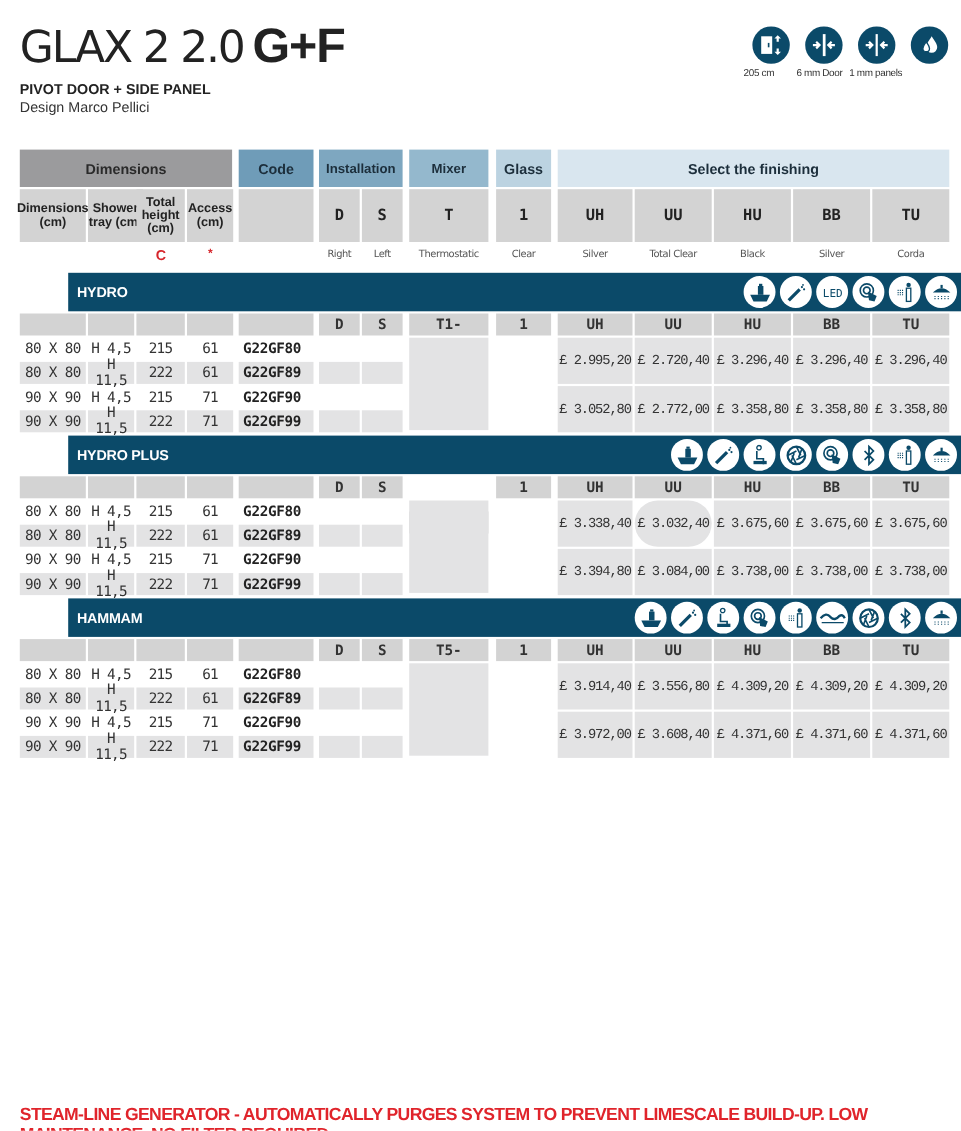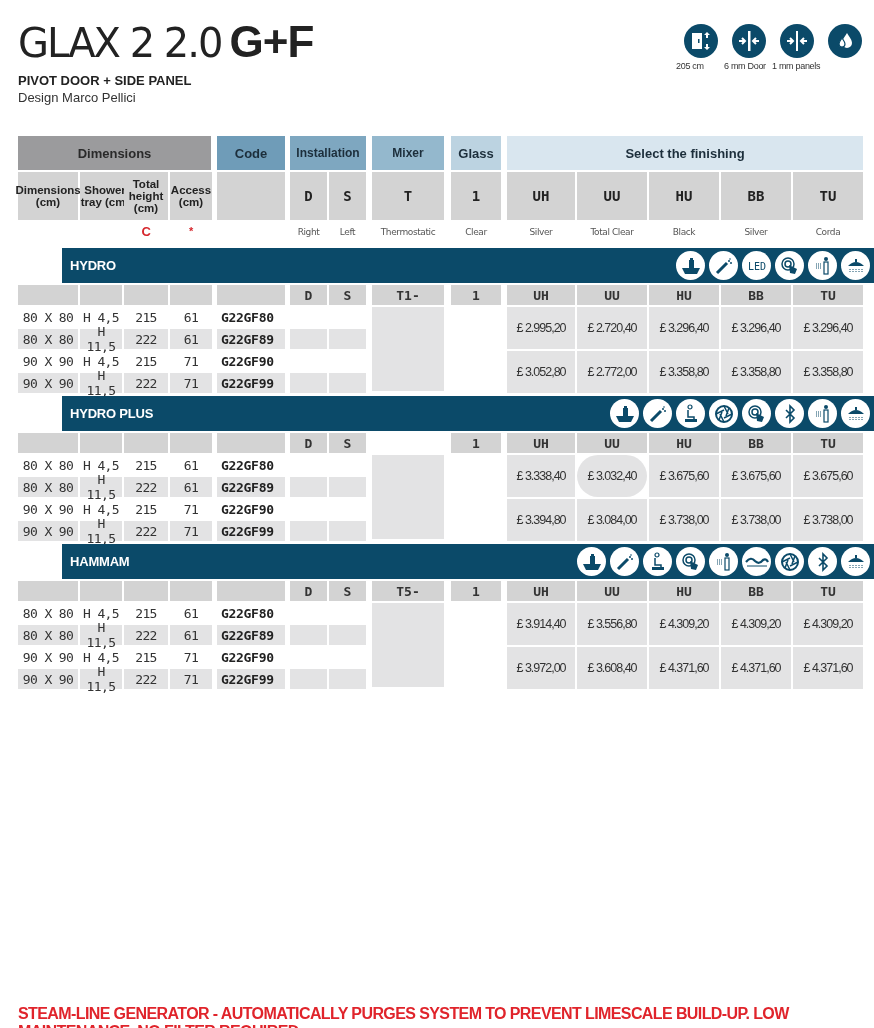--- a/index.html
+++ b/index.html
@@ -32,21 +32,21 @@
 
   .band { position: absolute; left: 18px; width: 845px; height: 35px; background: #0b4a69; margin-left: 44px; }
   .band .name { position: absolute; left: 8px; top: 10px; color: #fff; font-weight: bold; font-size: 13px; letter-spacing: -0.2px; }
   .band .icons { position: absolute; right: 4px; top: 3px; display: flex; gap: 4px; }
   .band .icons .ic { width: 29px; height: 29px; border-radius: 50%; background: #ffffff; display: flex; align-items: center; justify-content: center; }
 
   .colhdr { background: #d3d3d3; color: #333; font-weight: bold; font-size: 13px; font-family: "DejaVu Sans Mono", monospace; }
   .rowcell { font-family: "DejaVu Sans Mono", monospace; font-size: 13px; color: #333; letter-spacing: -0.6px; }
   .rowcell.shade { background: #e3e3e4; }
   .rowcell.code { font-weight: bold; color: #222; justify-content: flex-start; padding-left: 4px; letter-spacing: -0.3px; }
-  .pricecell { background: #e3e3e4; font-family: Liberation Sans, sans-serif; font-size: 12.5px; color: #333; letter-spacing: -1px; }
+  .pricecell { background: #e3e3e4; font-family: Liberation Mono, monospace; font-size: 12.5px; color: #333; letter-spacing: -1px; }
   .mixblock { background: #e3e3e4; }
   .blank-shade { background: #e3e3e4; }
 
   .footer { position: absolute; left: 18px; top: 1005px; color: #e0242b; font-weight: bold; font-size: 16px; letter-spacing: -0.6px; }
 </style>
 </head>
 <body>
 
 <div class="title">
   <span class="light">GLAX 2 2.0</span><span class="bold">G+F</span>

